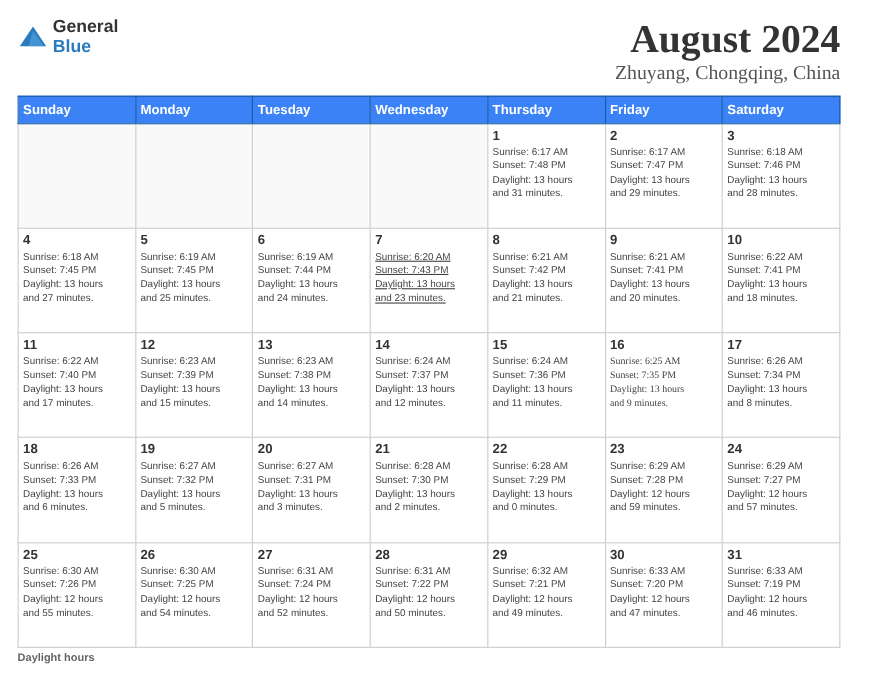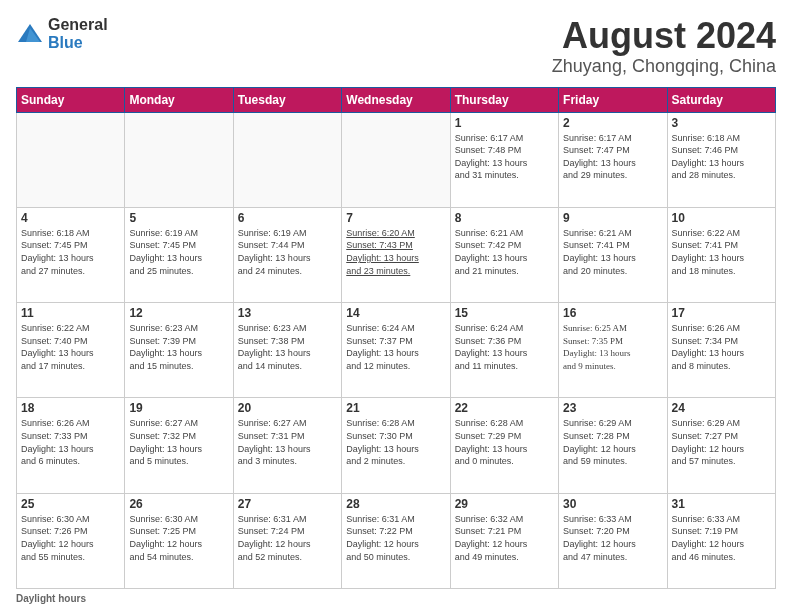--- a/index.html
+++ b/index.html
@@ -6,21 +6,21 @@
     body {
       width: 792px;
       height: 612px;
       font-family: Arial, sans-serif;
       background: #fff;
       overflow: hidden;
     }
     .page {
       width: 792px;
       height: 612px;
-      padding: 16px 16px 8px 16px;
+      padding: 16px 28px 8px 16px;
       display: flex;
       flex-direction: column;
     }
     .header {
       display: flex;
       align-items: flex-start;
       justify-content: space-between;
       margin-bottom: 10px;
     }
     .logo {
@@ -42,40 +42,41 @@
       font-size: 16px;
       font-weight: bold;
       color: #2a7abf;
     }
     .logo-icon {
       width: 28px;
       height: 28px;
     }
     .title-block {
       text-align: right;
+      font-family: Liberation Serif, serif;
     }
     .month-title {
       font-size: 36px;
       font-weight: bold;
       color: #333;
       line-height: 1.1;
     }
     .subtitle {
       font-size: 18px;
       color: #555;
     }
     .calendar {
       flex: 1;
       border: 1px solid #ccc;
       border-collapse: collapse;
       width: 100%;
       table-layout: fixed;
     }
     .calendar th {
-      background: #be185d;
+      background: #3b82f6;
       color: #fff;
       font-size: 12px;
       font-weight: bold;
       padding: 5px 4px;
       text-align: left;
       border: 1px solid #1a5a9f;
     }
     .calendar td {
       border: 1px solid #ccc;
       vertical-align: top;

